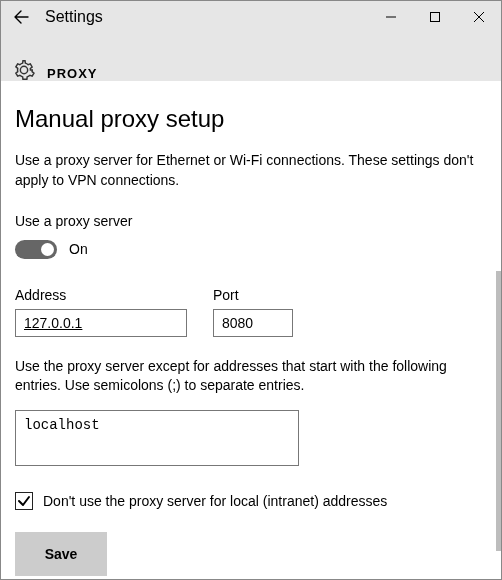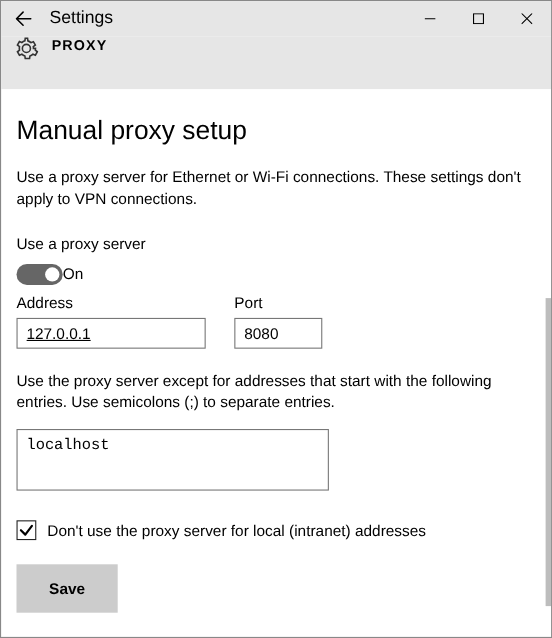--- a/index.html
+++ b/index.html
@@ -10,31 +10,31 @@
     border-bottom: 0;
   }
   .back-btn {
     width: 40px; height: 32px; display: flex; align-items: center; justify-content: center;
     cursor: pointer;
   }
   .title { flex: 1; font-size: 16px; padding-left: 4px; }
   .win-controls { display: flex; }
   .wc-btn { width: 44px; height: 32px; display: flex; align-items: center; justify-content: center; }
   .header-row {
-    height: 48px; background: #e6e6e6; display: flex; align-items: flex-start;
+    height: 48px; background: #e6e6e6; display: flex; align-items: flex-end;
     padding-left: 12px; gap: 12px; border-bottom: 0;
   }
   .gear { width: 22px; height: 22px; display:flex; align-items:center; justify-content:center;}
   .hdr { font-size: 13px; font-weight: 600; letter-spacing: 1px; }
   .content { padding: 24px 18px 18px 14px; }
   h1 { font-size: 24px; font-weight: 300; margin-bottom: 18px; }
   .desc, .label, .body-text { font-size: 14px; line-height: 1.4; }
   .desc { margin-bottom: 22px; color: #000; }
   .label { margin-bottom: 8px; }
-  .toggle-row { display: flex; align-items: center; margin-bottom: 8px; }
+  .toggle-row { display: flex; align-items: center; gap: 12px; margin-bottom: 28px; }
   .toggle {
     width: 42px; height: 19px; border-radius: 10px; background: #666;
     position: relative; cursor: pointer;
   }
   .toggle::after {
     content: ""; position: absolute; right: 3px; top: 3px; width: 13px; height: 13px;
     border-radius: 50%; background: #fff;
   }
   .toggle-state { font-size: 14px; }
   .field-row { display: flex; gap: 26px; margin-bottom: 20px; }

